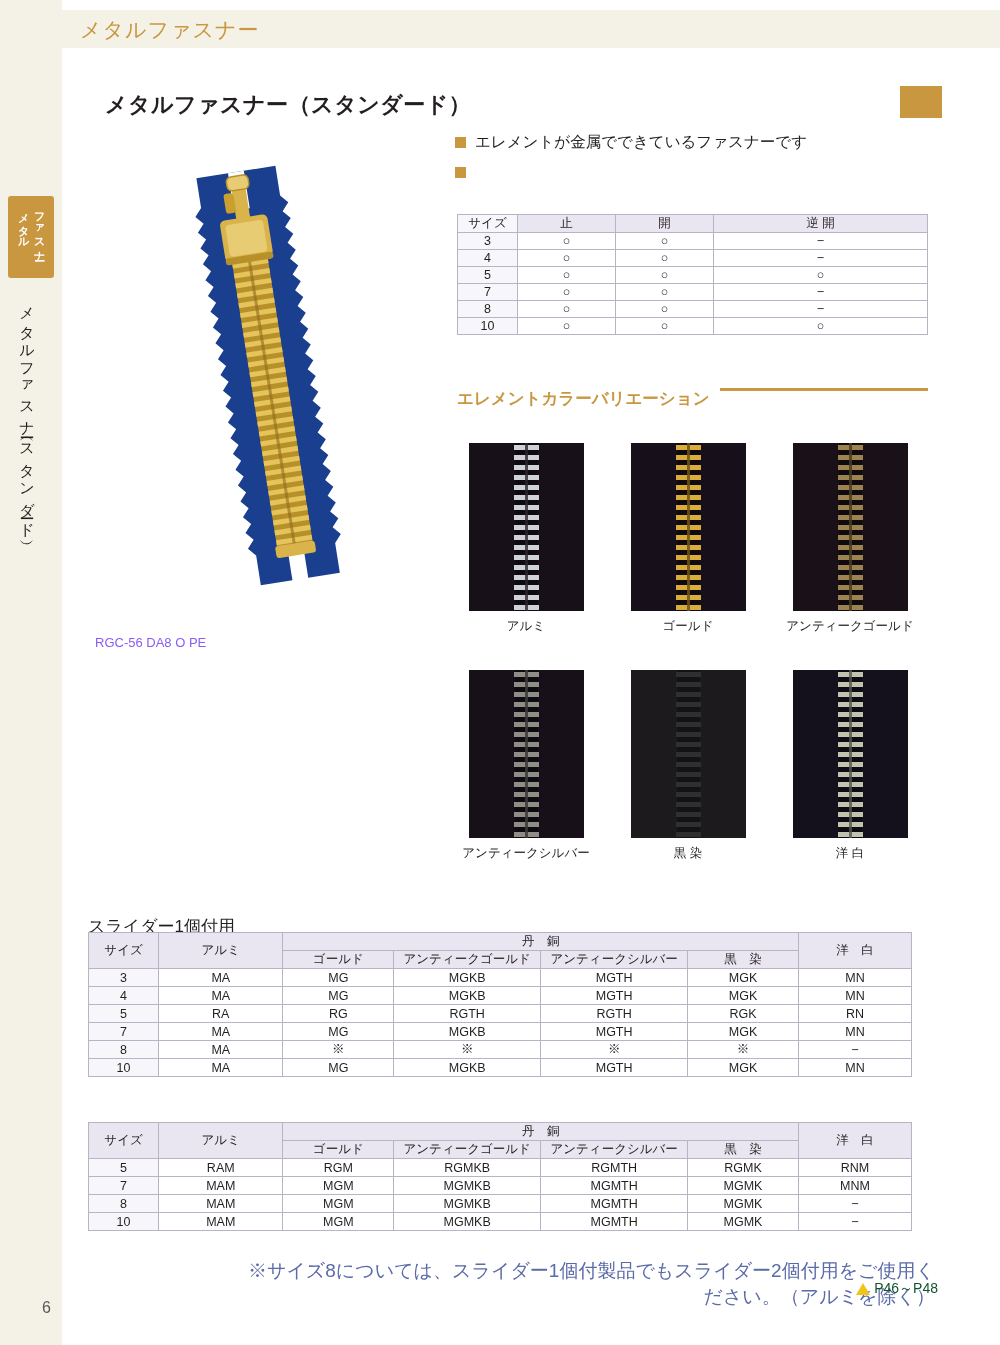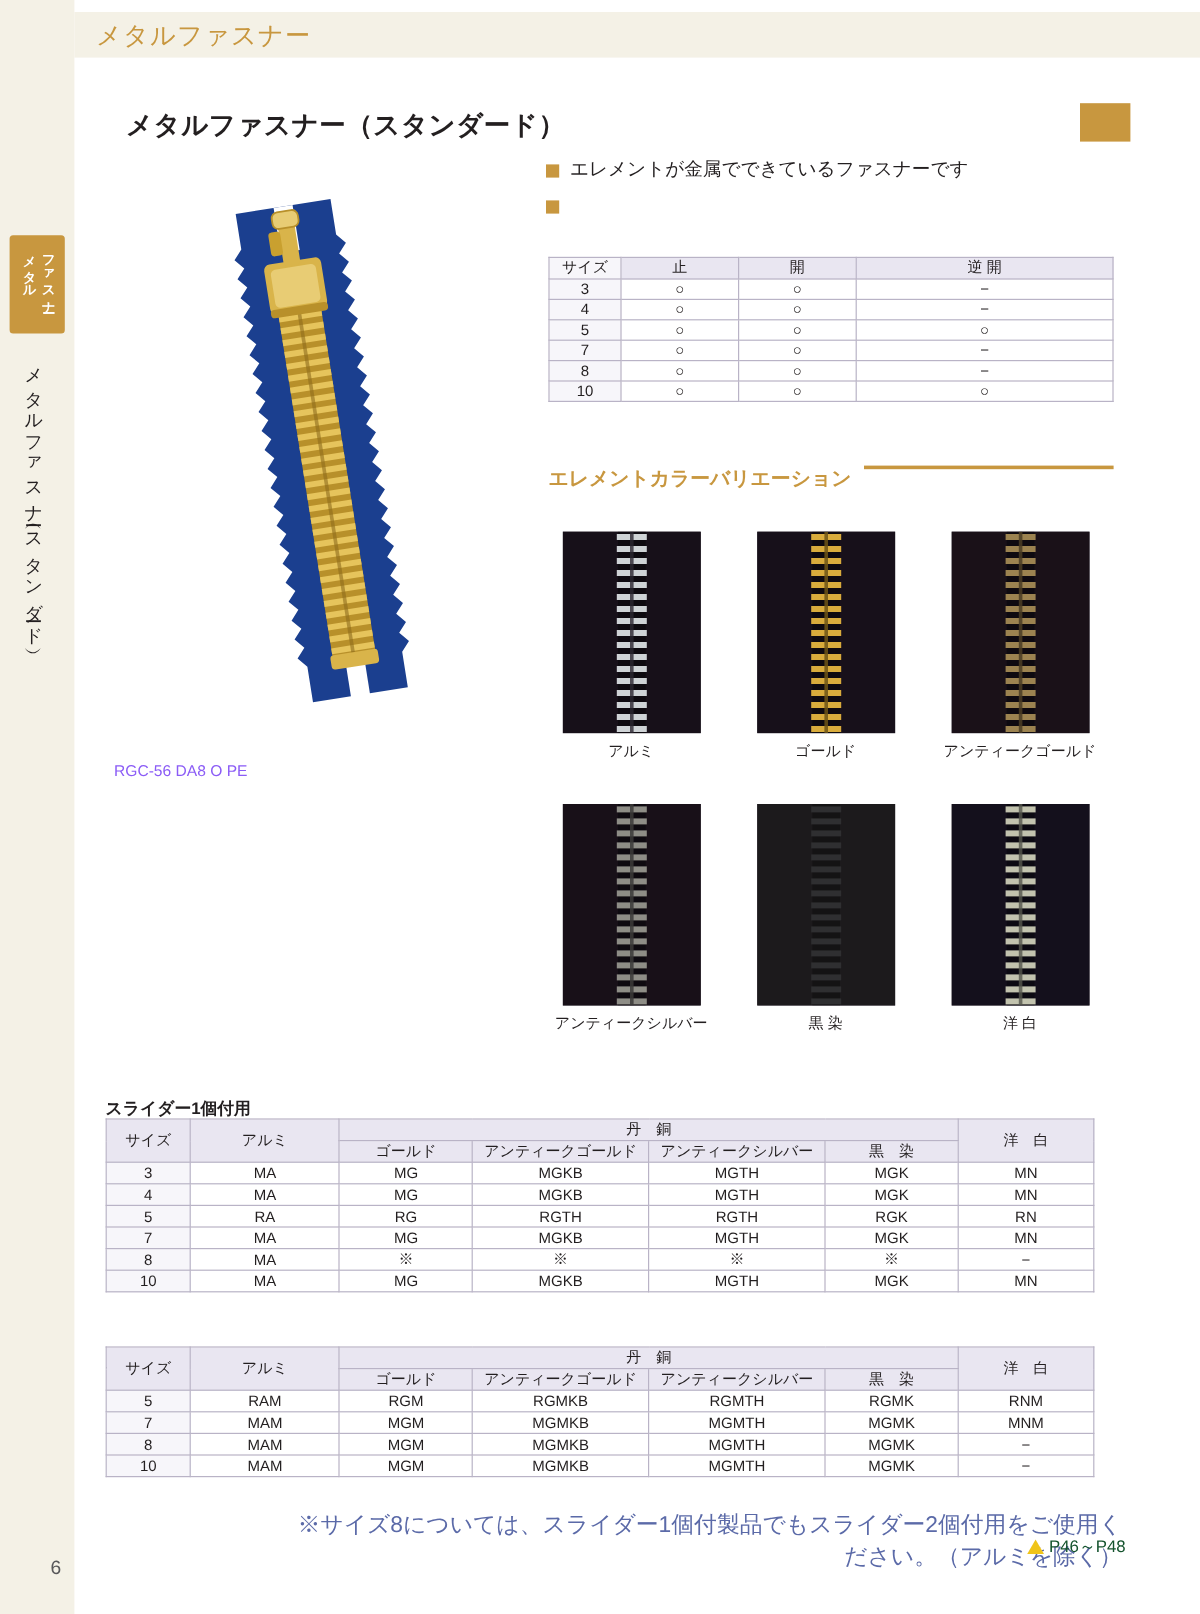--- a/index.html
+++ b/index.html
@@ -105,21 +105,21 @@
   .sw-cell { width:138px; }
   .sw-img {
     width:115px; height:168px; margin:0 auto; position:relative; overflow:hidden;
     background:#171019;
   }
   .sw-label {
     text-align:center; font-size:12.5px; margin-top:7px; color:#231f20;
   }
   .sw-row2 { position:absolute; left:457px; top:670px; }
   
-  .tbl-title { position:absolute; font-size:14px; font-weight:bold; }
+  .tbl-title { position:absolute; font-size:17px; font-weight:normal; }
   .slider-table { position:absolute; border-collapse:collapse; }
   .slider-table td, .slider-table th {
     border:1px solid #b9b3c6; font-size:12.5px; text-align:center;
     height:18px; padding:0 2px; font-weight:normal;
   }
   .slider-table thead th { background:#e9e6f1; }
   .slider-table .col-size { width:62px; }
   .slider-table .col-alumi { width:110px; }
   .slider-table .col-c { width:98px; }
   .slider-table .col-cw { width:130px; }

